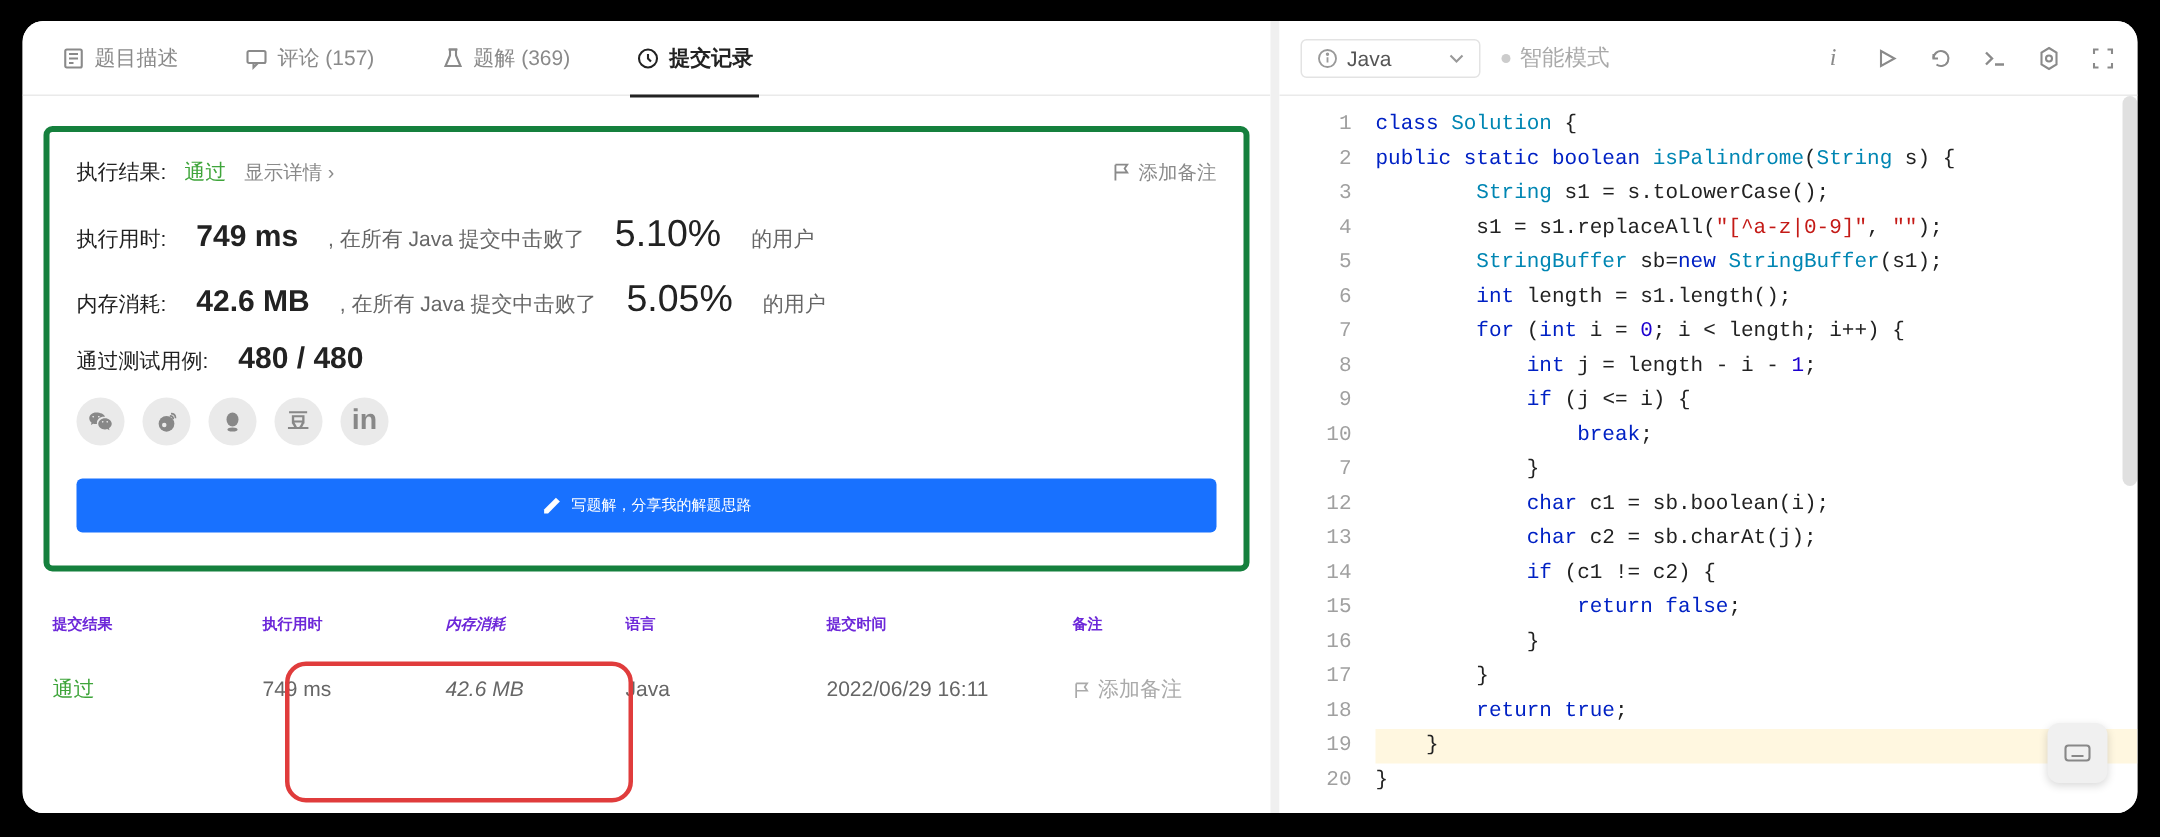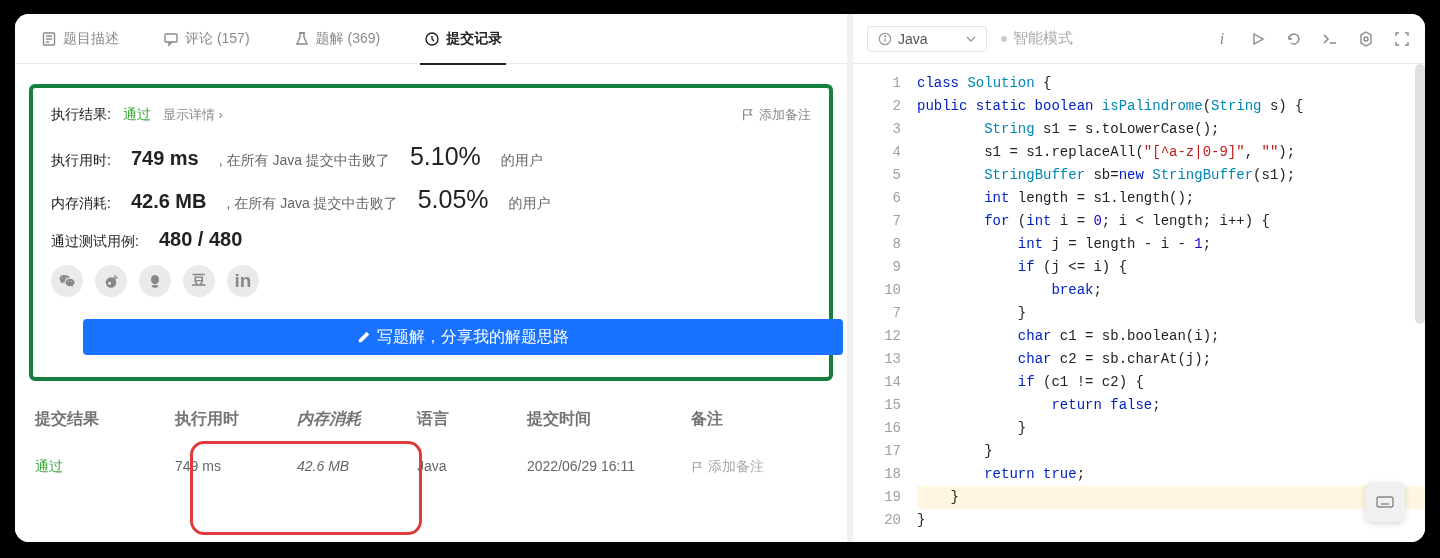--- a/index.html
+++ b/index.html
@@ -19,28 +19,28 @@
     .pass-badge { color: #3fa53b; font-weight: 500; }
     .detail-link { color: #8a8a8a; font-size: 13px; cursor: pointer; }
     .add-note { color: #8a8a8a; font-size: 13px; cursor: pointer; display: flex; align-items: center; gap: 4px; }
     .stat-line { display: flex; align-items: baseline; gap: 20px; font-size: 14px; color: #666; margin-bottom: 14px; }
     .stat-label { color: #222; }
     .stat-big { font-size: 20px; font-weight: 600; color: #222; }
     .stat-pct { font-size: 25px; font-weight: 500; color: #222; }
     .brag-line { font-size: 14px; color: #222; margin: 18px 0 10px; }
     .social-row { display: flex; gap: 12px; margin-bottom: 22px; }
     .social-btn { width: 32px; height: 32px; border-radius: 50%; background: #eaeaea; display: flex; align-items: center; justify-content: center; color: #888; cursor: pointer; font-size: 14px; }
-    .write-btn { width: 100%; height: 36px; background: #1871ff; color: #fff; border: none; border-radius: 4px; font-size: 16px; cursor: pointer; display: flex; align-items: center; justify-content: center; gap: 6px; margin-left: 32px; }
+    .write-btn { width: 100%; height: 36px; background: #1871ff; color: #fff; border: none; border-radius: 4px; font-size: 10px; cursor: pointer; display: flex; align-items: center; justify-content: center; gap: 6px; }
     .history-table { margin: 0 14px; }
-    .thead { display: flex; padding: 14px 6px; font-size: 16px; color: #737373; font-weight: 600; }
+    .thead { display: flex; padding: 14px 6px; font-size: 10px; color: #6d28d9; font-weight: 600; }
     .col1 { width: 140px; }
     .col2 { width: 122px; }
     .col3 { width: 120px; font-style: italic; }
     .col4 { width: 110px; }
-    .col5 { width: 164px; }
+    .col5 { width: 164px; margin-left: 24px; }
     .col6 { width: 100px; }
     .trow { display: flex; padding: 14px 6px; font-size: 14px; color: #666; }
     .pass-text { color: #3fa53b; }
     .red-box { position: absolute; border: 3px solid #e03c3c; border-radius: 14px; width: 232px; height: 94px; left: 175px; top: 427px; pointer-events: none; }
     .right-toolbar { height: 50px; display: flex; align-items: center; padding: 0 14px; gap: 14px; border-bottom: 1px solid #eaeaea; }
     .lang-select { display: flex; align-items: center; gap: 6px; padding: 4px 10px; border: 1px solid #e3e3e3; border-radius: 4px; font-size: 14px; color: #555; cursor: pointer; min-width: 120px; justify-content: space-between; }
     .mode-indicator { display: flex; align-items: center; gap: 6px; font-size: 15px; color: #aaa; }
     .mode-dot { width: 6px; height: 6px; border-radius: 50%; background: #ccc; }
     .toolbar-icons { margin-left: auto; display: flex; gap: 18px; color: #8a8a8a; }
     .tool-icon { width: 18px; height: 18px; cursor: pointer; display: flex; align-items: center; justify-content: center; font-size: 16px; font-style: italic; font-family: Georgia, serif; }

